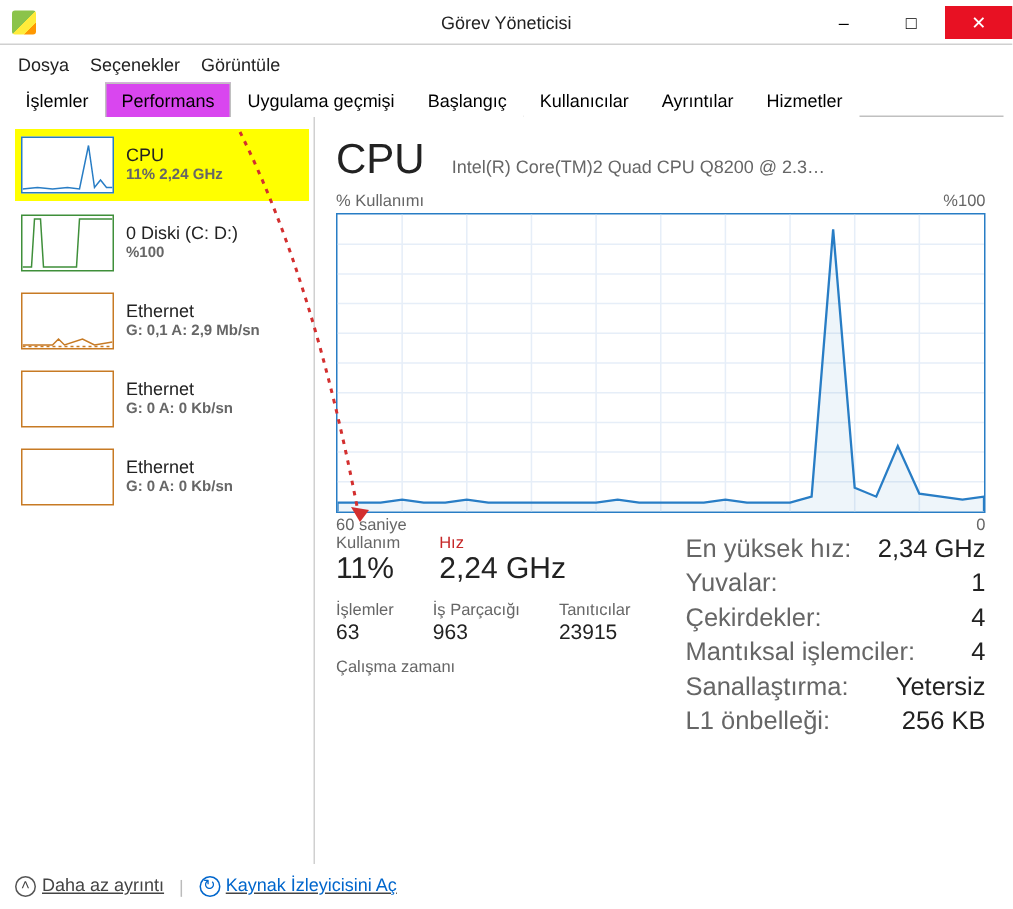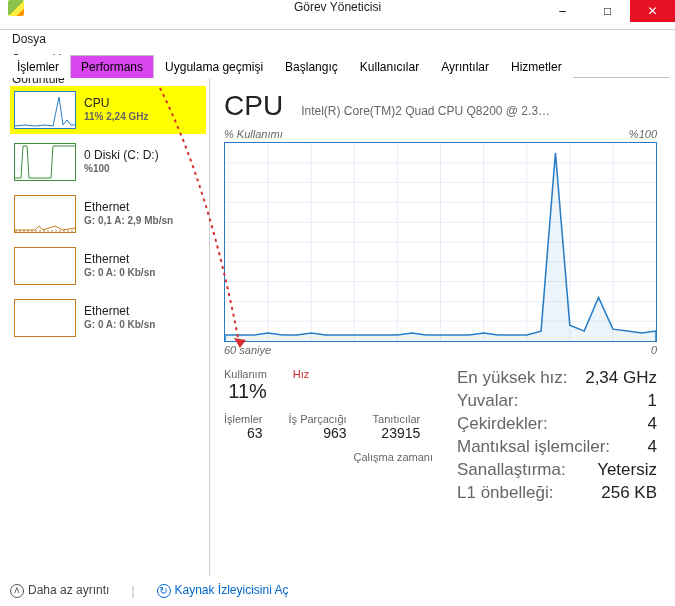--- a/index.html
+++ b/index.html
@@ -1,56 +1,56 @@
 <!DOCTYPE html>
 <html><head>
 <meta charset="utf-8">
 <style>
 * { box-sizing: border-box; margin: 0; padding: 0; font-family: "Segoe UI", Tahoma, sans-serif; }
 body { background: #fff; width: 675px; height: 606px; overflow: hidden; position: relative; }
-.titlebar { height: 30px; background: #fff; border-bottom: 1px solid #d0d0d0; display: flex; align-items: flex-start; position: relative; }
+.titlebar { height: 30px; background: #fff; border-bottom: 1px solid #d0d0d0; display: flex; align-items: center; position: relative; }
 .titlebar-icon { width: 16px; height: 16px; margin-left: 8px; background: linear-gradient(135deg,#8bc34a 0 50%,#ffeb3b 50% 75%,#ff9800 75%); border-radius: 2px; }
 .titlebar-title { position: absolute; left: 50%; transform: translateX(-50%); font-size: 12px; color: #222; }
 .titlebar-controls { margin-left: auto; display: flex; }
 .tb-btn { width: 45px; height: 22px; display: flex; align-items: center; justify-content: center; font-size: 12px; font-family: "Segoe UI Symbol", sans-serif; }
 .tb-close { background: #e81123; color: #fff; }
-.menubar { height: 22px; display: flex; align-items: flex-start; padding: 0 6px; font-size: 12px; color: #222; gap: 2px; flex-direction: column; }
+.menubar { height: 22px; display: flex; align-items: flex-end; padding: 0 6px; font-size: 12px; color: #222; gap: 2px; }
 .menubar span { padding: 2px 6px; }
 .tabs { display: flex; border-bottom: 1px solid #c0c0c0; margin: 2px 6px 0 6px; font-size: 12px; }
 .tab { padding: 4px 10px; border: 1px solid transparent; border-bottom: none; position: relative; top: 1px; background: #fff; }
 .tab.active { border-color: #c0c0c0; background: #d946ef; }
 .content { display: flex; height: 498px; }
 .sidebar { width: 210px; padding: 8px 0 8px 10px; border-right: 1px solid #d0d0d0; overflow: hidden; }
 .sb-item { width: 196px; height: 48px; margin-bottom: 4px; display: flex; align-items: center; padding: 4px; cursor: pointer; }
 .sb-item.active { background: #ffff00; }
 .sb-thumb { width: 62px; height: 38px; border: 1px solid; position: relative; flex-shrink: 0; margin-right: 8px; background: #fff; }
 .thumb-svg { position: absolute; inset: 0; width: 100%; height: 100%; }
 .sb-text { font-size: 12px; line-height: 1.25; }
 .sb-title { color: #222; }
 .sb-sub { color: #666; font-size: 10px; font-weight: bold; }
 .main { flex: 1; padding: 12px 18px 10px 14px; position: relative; }
 .main-head { display: flex; align-items: baseline; gap: 18px; margin-bottom: 6px; }
 .main-title { font-size: 28px; font-weight: 400; color: #222; }
 .main-sub { font-size: 12px; color: #666; white-space: nowrap; overflow: hidden; text-overflow: ellipsis; flex: 1; }
-.chart-wrap { margin-top: 2px; font-style: italic; }
+.chart-wrap { margin-top: 2px; }
 .chart-labels { display: flex; justify-content: space-between; font-size: 11px; color: #666; margin-bottom: 2px; }
 .chart { width: 100%; height: 200px; border: 1px solid #287dc5; position: relative; background: #fff; }
 .chart-grid line { stroke: #e6eef8; stroke-width: 1; }
 .chart-axis-labels { display: flex; justify-content: space-between; font-size: 11px; color: #666; margin-top: 2px; gap: 30px; }
-.stats { display: flex; margin-top: 12px; gap: 24px; text-align: right; }
+.stats { display: flex; gap: 24px; }
 .stats-left { flex: 1; }
 .stats-row { display: flex; gap: 26px; margin-bottom: 10px; }
 .stat-label { font-size: 11px; color: #666; }
 .stat-val-lg { font-size: 20px; color: #222; }
 .stat-val-md { font-size: 14px; color: #222; }
 .stats-right { width: 200px; font-size: 17px; }
 .info-row { display: flex; justify-content: space-between; margin-bottom: 3px; }
 .info-k { color: #666; }
 .info-v { color: #222; }
-.footer { position: absolute; bottom: 8px; left: 10px; display: flex; align-items: center; gap: 22px; font-size: 12px; color: #444; }
+.footer { position: absolute; bottom: 8px; left: 10px; display: flex; align-items: center; gap: 10px; font-size: 12px; color: #444; text-decoration: underline; }
 .footer-sep { color: #bbb; }
 .link { color: #0066cc; }
 .footer-icon { display: inline-block; width: 14px; height: 14px; border: 1px solid #555; border-radius: 50%; text-align: center; line-height: 12px; font-size: 10px; margin-right: 4px; vertical-align: middle; }
 .arrow-overlay { position: absolute; pointer-events: none; }
 .speed-highlight { color: #c62828; }
 </style>
 </head>
 <body>
 
 <div class="titlebar">
@@ -181,20 +181,21 @@
 
     <div class="stats">
       <div class="stats-left">
         <div class="stats-row">
           <div>
             <div class="stat-label">Kullanım</div>
             <div class="stat-val-lg">11%</div>
           </div>
           <div>
             <div class="stat-label speed-highlight">Hız</div>
+            <div class="stat-val-lg">2,24 GHz</div>
           </div>
         </div>
         <div class="stats-row">
           <div>
             <div class="stat-label">İşlemler</div>
             <div class="stat-val-md">63</div>
           </div>
           <div>
             <div class="stat-label">İş Parçacığı</div>
             <div class="stat-val-md">963</div>

